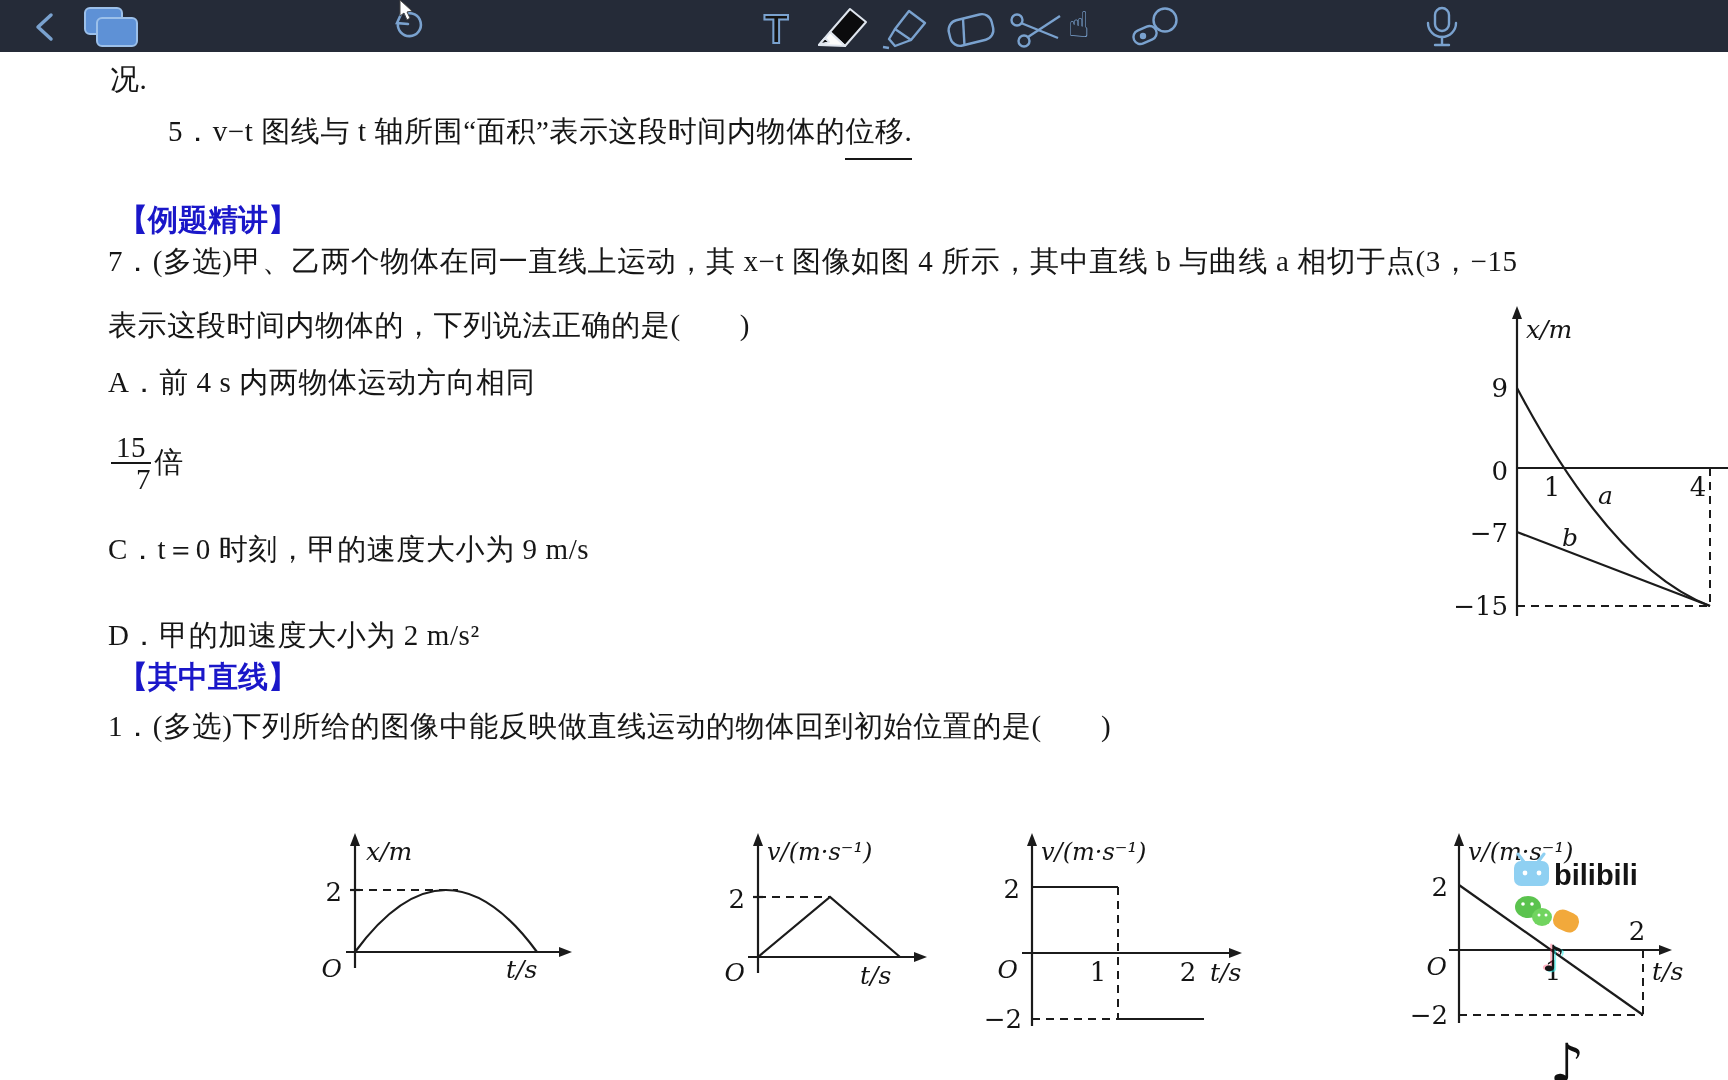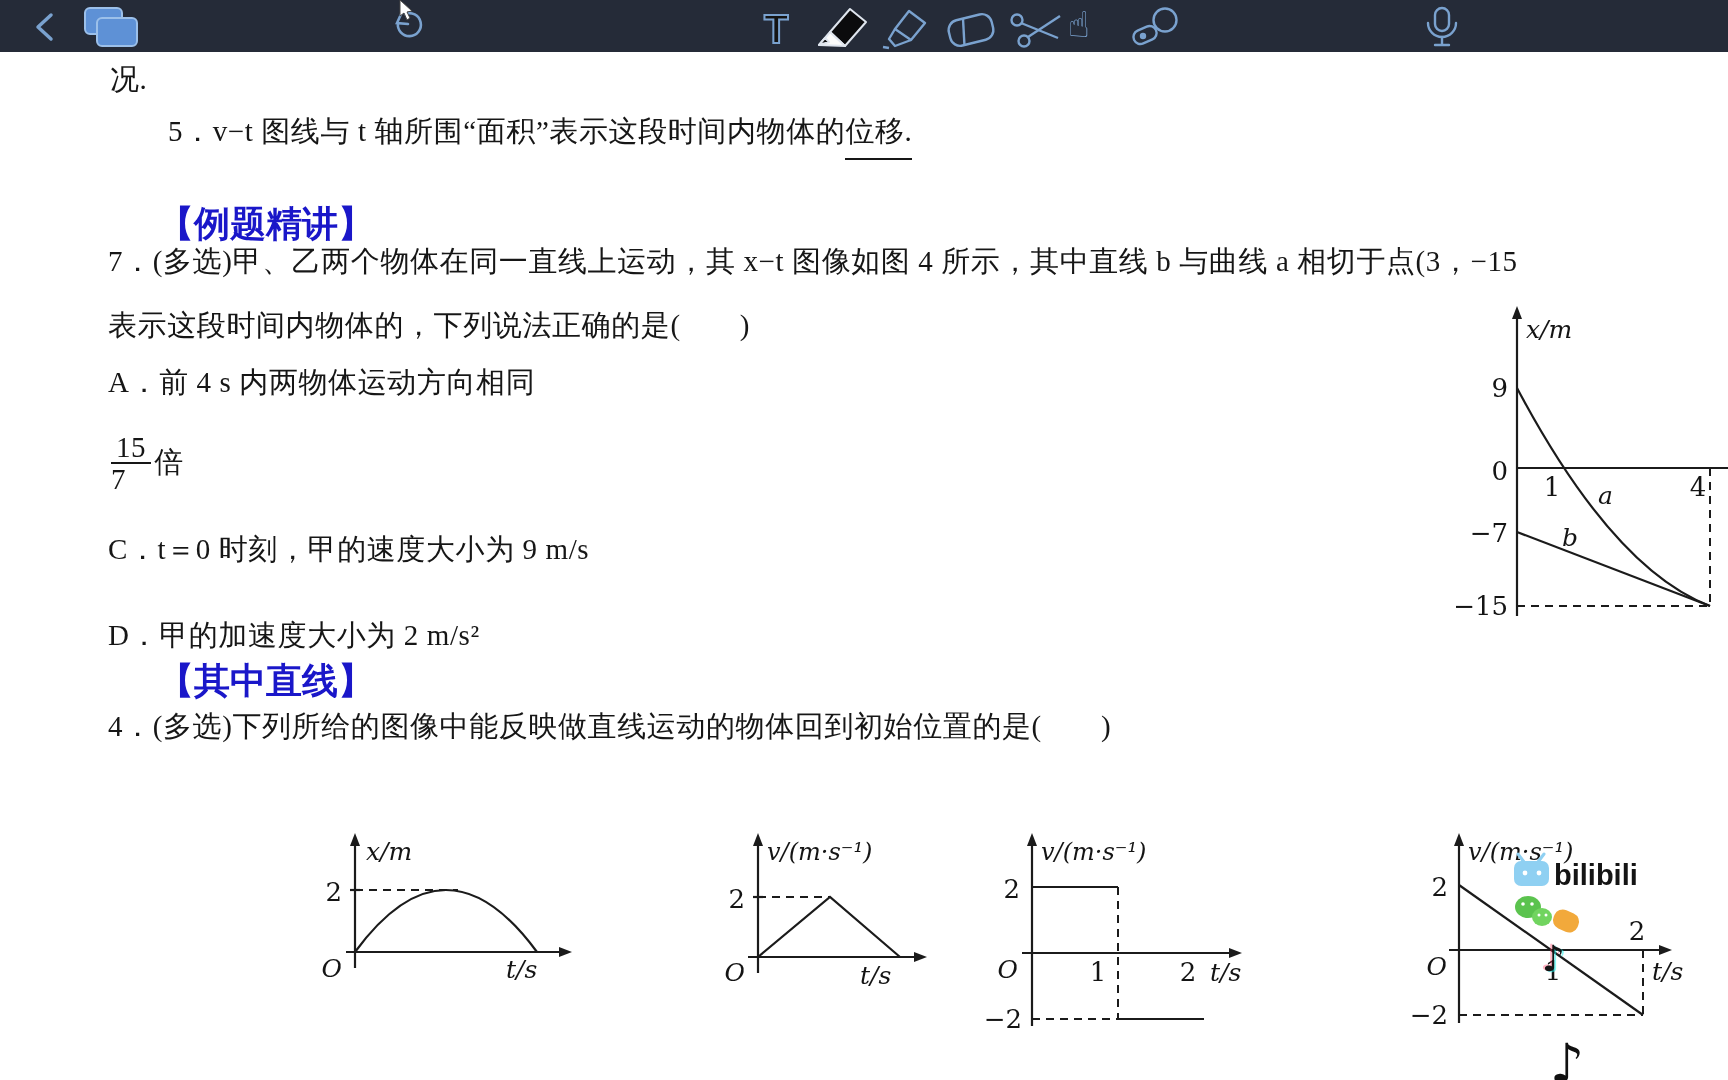--- a/index.html
+++ b/index.html
@@ -6,25 +6,25 @@
   body{width:1728px;height:1080px;position:relative;overflow:hidden;background:#ffffff;
        font-family:"Liberation Sans",sans-serif;}
   
   #toolbar{position:absolute;left:0;top:0;width:1728px;height:52px;background:#252b38;}
   .ticon{position:absolute;}
   .hand-glyph{position:absolute;font-size:36px;color:#7aa2cf;line-height:1;
               font-family:"DejaVu Sans",sans-serif;}
   
   .doc-text{position:absolute;color:#161616;font-size:29px;white-space:nowrap;
             font-family:"Liberation Serif","DejaVu Serif",serif;letter-spacing:0.6px;}
-  .heading{position:absolute;color:#1a17c9;font-weight:700;font-size:36px;white-space:nowrap;
-           font-family:Liberation Serif, serif;margin-left:40px;}
+  .heading{position:absolute;color:#1a17c9;font-weight:700;font-size:30px;white-space:nowrap;
+           font-family:Liberation Serif, serif;}
   .uline{border-bottom:2px solid #161616;padding-bottom:11px;}
   .optB{display:flex;align-items:center;height:66px;}
-  .frac{display:inline-block;text-align:left;vertical-align:middle;margin:0 3px;
+  .frac{display:inline-block;text-align:right;vertical-align:middle;margin:0 3px;
         font-family:"Liberation Serif",serif;}
   .frac .fnum{display:block;border-bottom:2px solid #161616;padding:0 5px;line-height:1.05;}
   .frac .fden{display:block;line-height:1.05;}
   
   .graph{position:absolute;}
   svg text{font-family:"DejaVu Serif","Liberation Serif",serif;fill:#141414;}
   .num{font-size:26px;}
   .axl{font-size:25px;font-style:italic;}
   .axu{font-size:24px;font-style:italic;}
   .small-it{font-size:25px;font-style:italic;}
@@ -126,21 +126,21 @@
       <span class="fnum">15</span>
       <span class="fden">7</span>
     </span>
     <span>倍</span>
   </div>
 
   <div class="doc-text" style="left:108px;top:530px">C．t＝0 时刻，甲的速度大小为 9 m/s</div>
   <div class="doc-text" style="left:108px;top:616px">D．甲的加速度大小为 2 m/s²</div>
 
   <div class="heading" style="left:118px;top:657px">【其中直线】</div>
-  <div class="doc-text" style="left:108px;top:707px">4．(多选)下列所给的图像中能反映做直线运动的物体回到初始位置的是(　　)</div>
+  <div class="doc-text" style="left:108px;top:707px">1．(多选)下列所给的图像中能反映做直线运动的物体回到初始位置的是(　　)</div>
 </div>
 
 <svg class="graph" style="left:1440px;top:298px" width="288" height="332">
   <line class="stroke" x1="77" y1="318" x2="77" y2="16"></line>
   <polygon class="arrow" points="77,8 72,21 82,21"></polygon>
   <line class="stroke" x1="77" y1="170" x2="288" y2="170"></line>
   <path class="stroke" d="M77 90 Q173 271 270 308"></path>
   <line class="stroke" x1="77" y1="234" x2="270" y2="308"></line>
   <line class="dash" x1="77" y1="308" x2="270" y2="308"></line>
   <line class="dash" x1="270" y1="170" x2="270" y2="308"></line>

